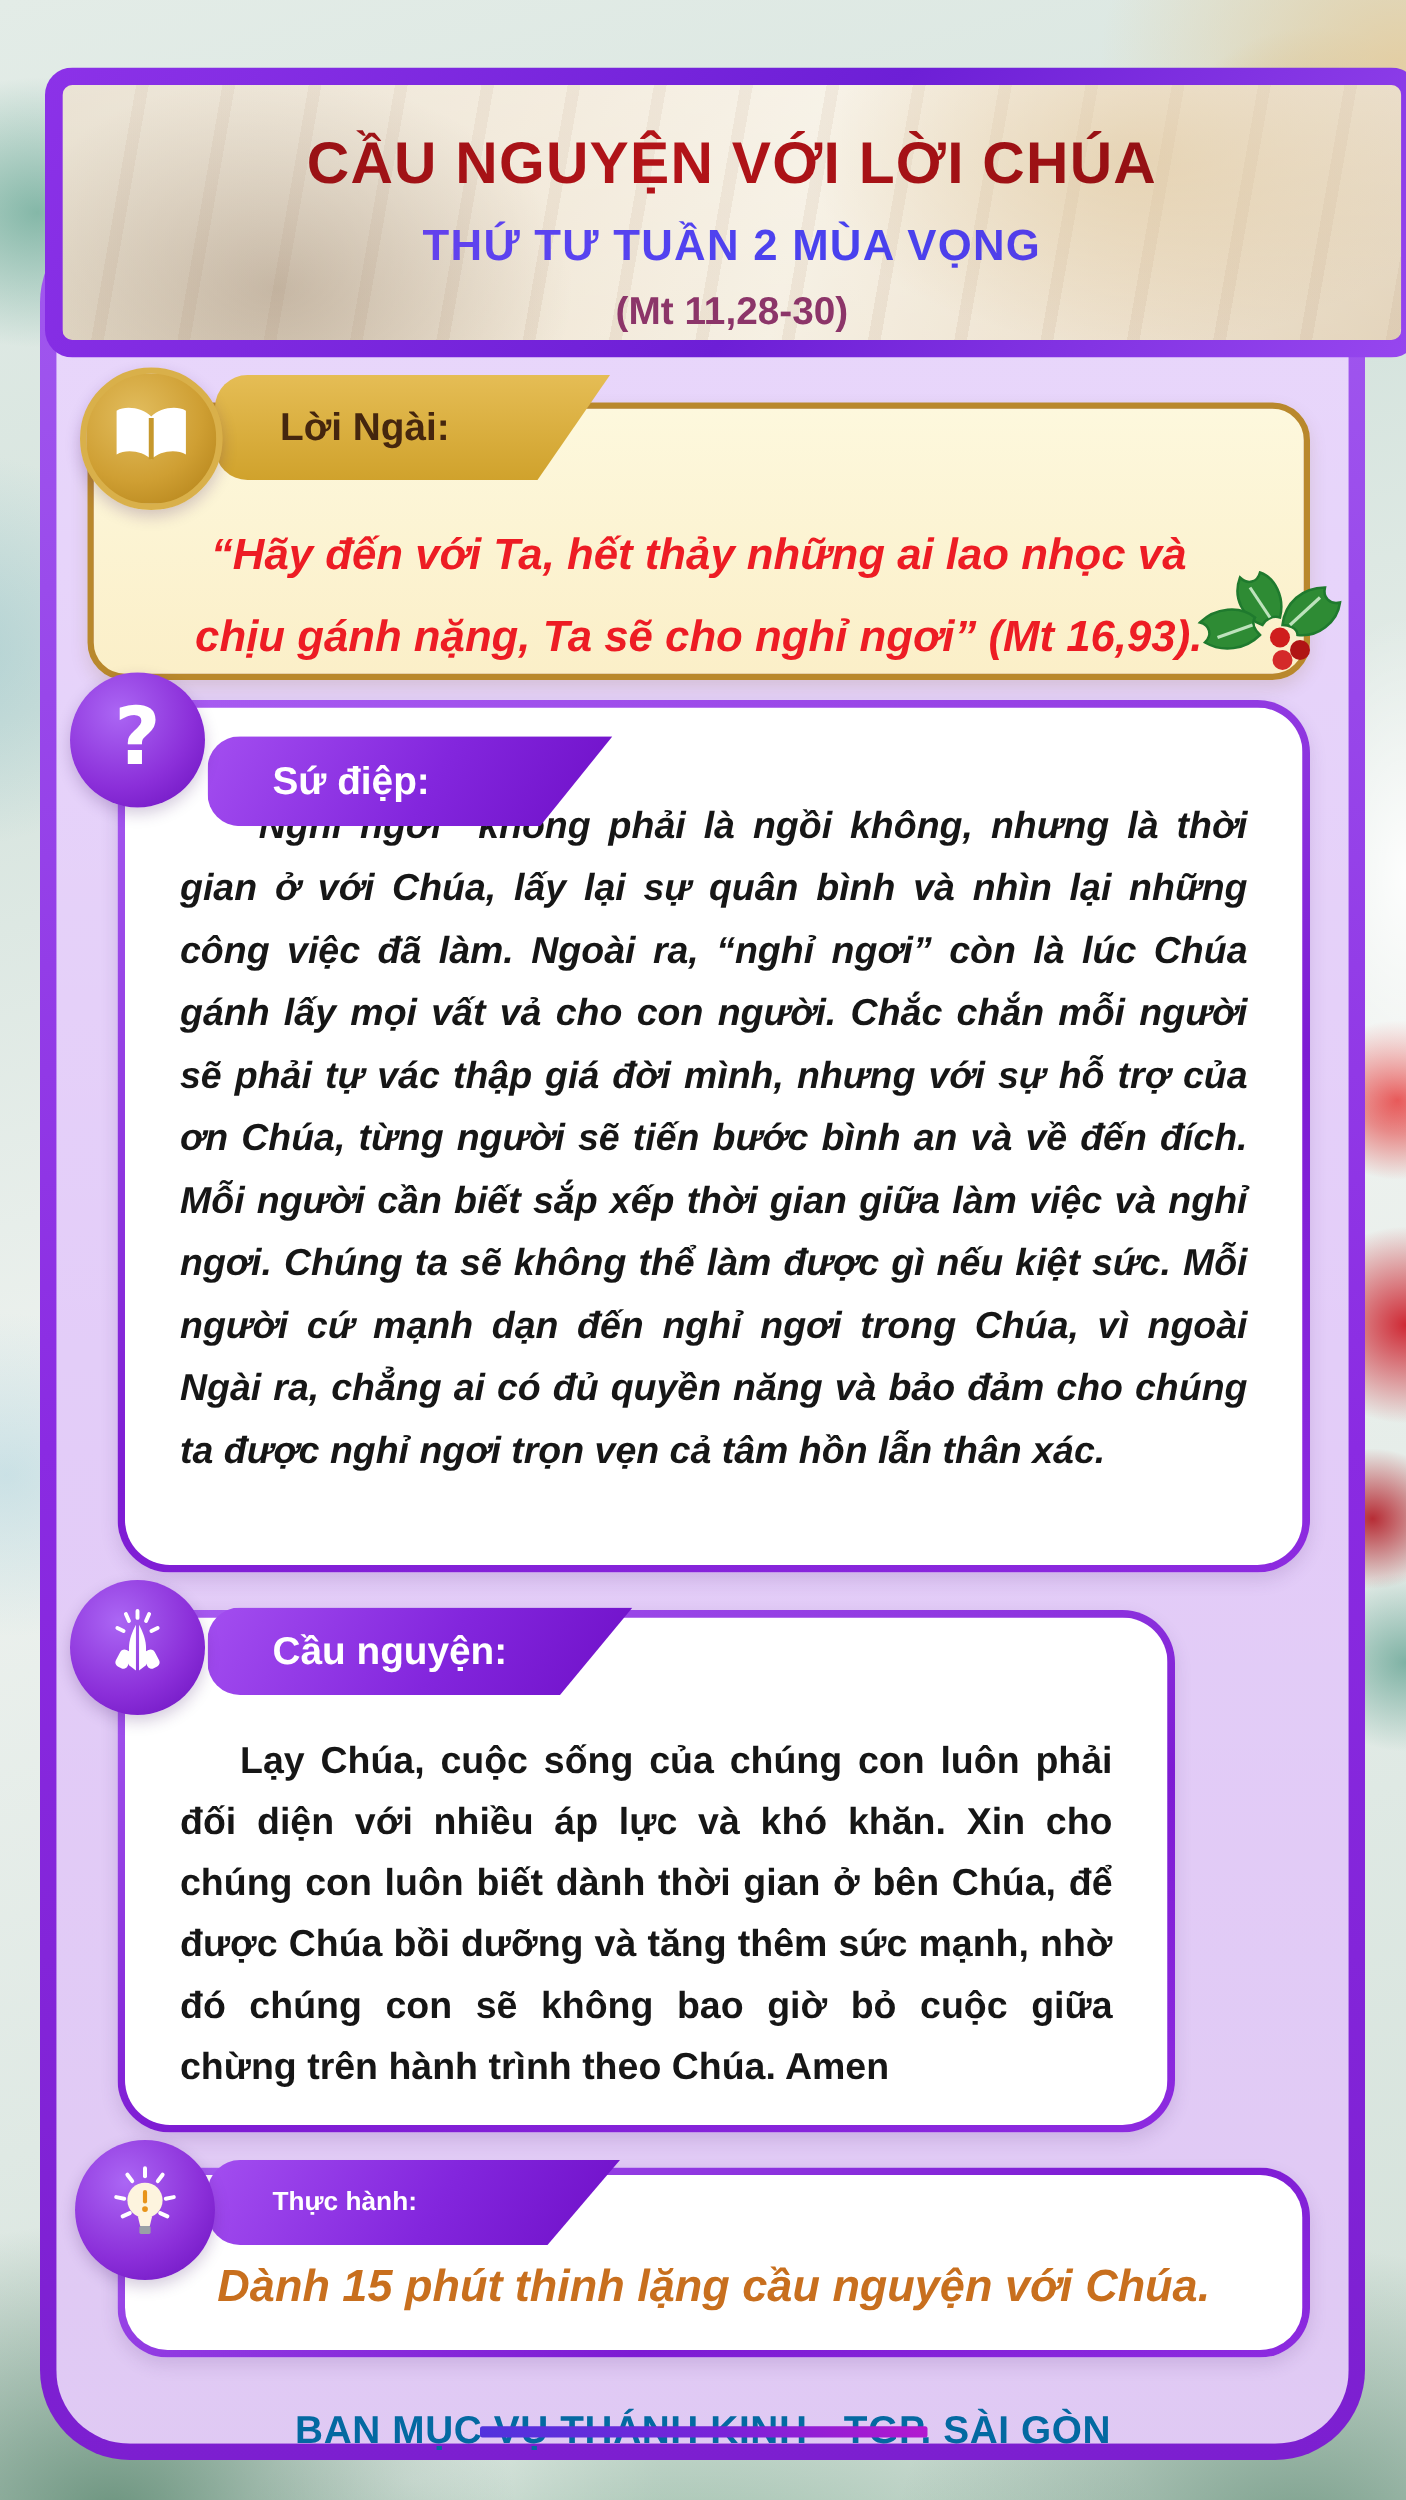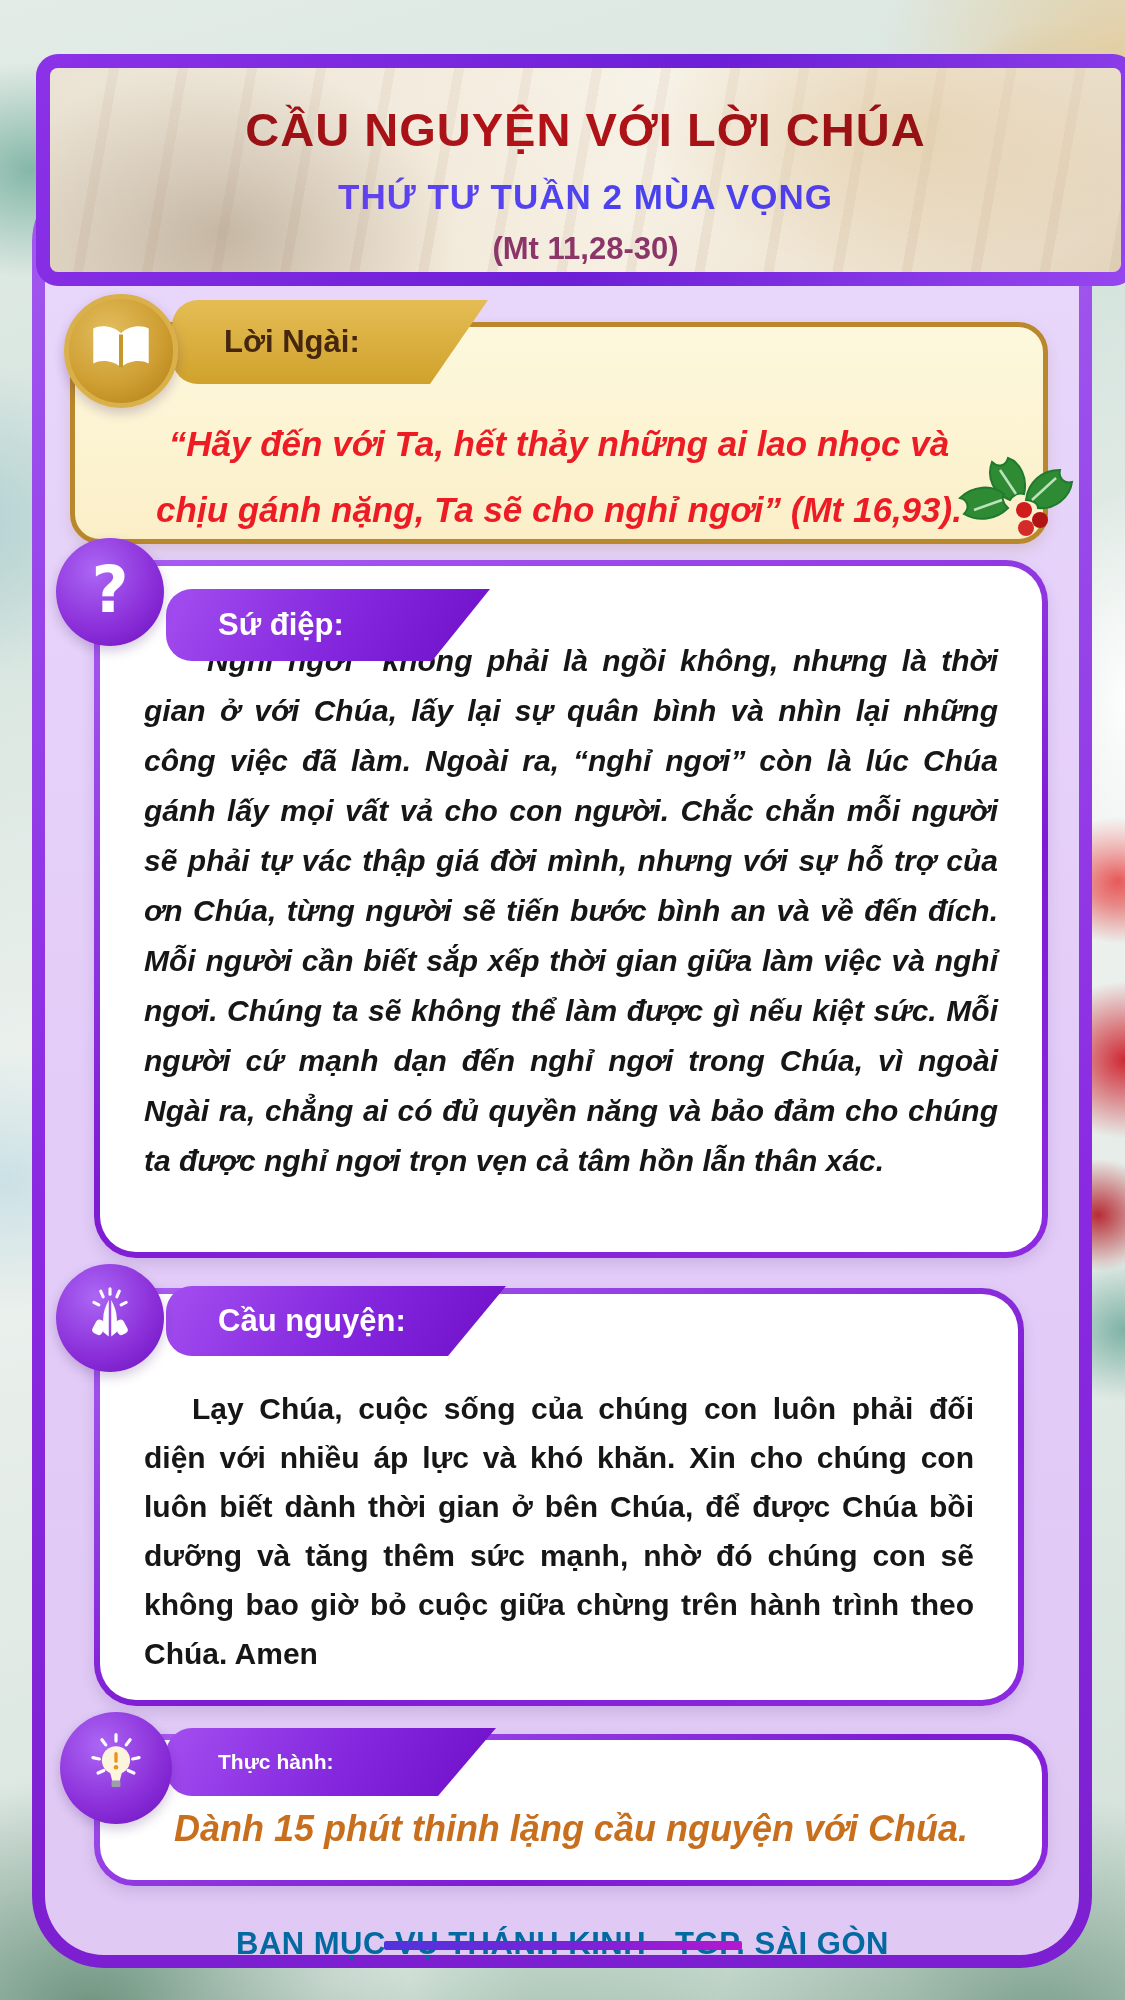--- a/index.html
+++ b/index.html
@@ -169,21 +169,21 @@
 <div class="box-purple" style="left:94px; top:560px; width:954px; height:698px;font-style:italic;">
   <div class="para msg">“Nghỉ ngơi” không phải là ngồi không, nhưng là thời gian ở với Chúa, lấy lại sự quân bình và nhìn lại những công việc đã làm. Ngoài ra, “nghỉ ngơi” còn là lúc Chúa gánh lấy mọi vất vả cho con người. Chắc chắn mỗi người sẽ phải tự vác thập giá đời mình, nhưng với sự hỗ trợ của ơn Chúa, từng người sẽ tiến bước bình an và về đến đích. Mỗi người cần biết sắp xếp thời gian giữa làm việc và nghỉ ngơi. Chúng ta sẽ không thể làm được gì nếu kiệt sức. Mỗi người cứ mạnh dạn đến nghỉ ngơi trong Chúa, vì ngoài Ngài ra, chẳng ai có đủ quyền năng và bảo đảm cho chúng ta được nghỉ ngơi trọn vẹn cả tâm hồn lẫn thân xác.</div>
 </div>
 <div class="badge purp" style="left:166px; top:561px; width:324px; height:72px;margin-top:28px;">
   <span>Sứ điệp:</span>
 </div>
 <div class="circle purp" style="left:56px; top:538px; width:108px; height:108px;">
   <span class="qmark">?</span>
 </div>
 
-<div class="box-purple" style="left:94px; top:1288px; width:930px; height:418px;">
+<div class="box-purple" style="left:94px; top:1288px; width:846px; height:418px;">
   <div class="para prayer">Lạy Chúa, cuộc sống của chúng con luôn phải đối diện với nhiều áp lực và khó khăn. Xin cho chúng con luôn biết dành thời gian ở bên Chúa, để được Chúa bồi dưỡng và tăng thêm sức mạnh, nhờ đó chúng con sẽ không bao giờ bỏ cuộc giữa chừng trên hành trình theo Chúa. Amen</div>
 </div>
 <div class="badge purp" style="left:166px; top:1286px; width:340px; height:70px;">
   <span>Cầu nguyện:</span>
 </div>
 <div class="circle purp" style="left:56px; top:1264px; width:108px; height:108px;">
   <span>
     <svg width="62" height="62" viewBox="0 0 100 100">
       <g stroke="#ffffff" stroke-width="5" stroke-linecap="round">
         <path d="M50 6 L50 15"></path>

